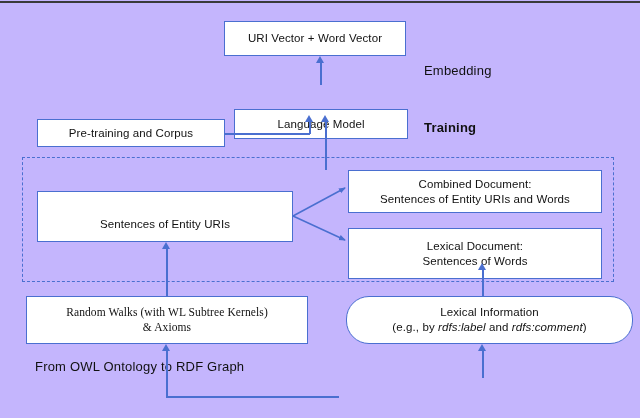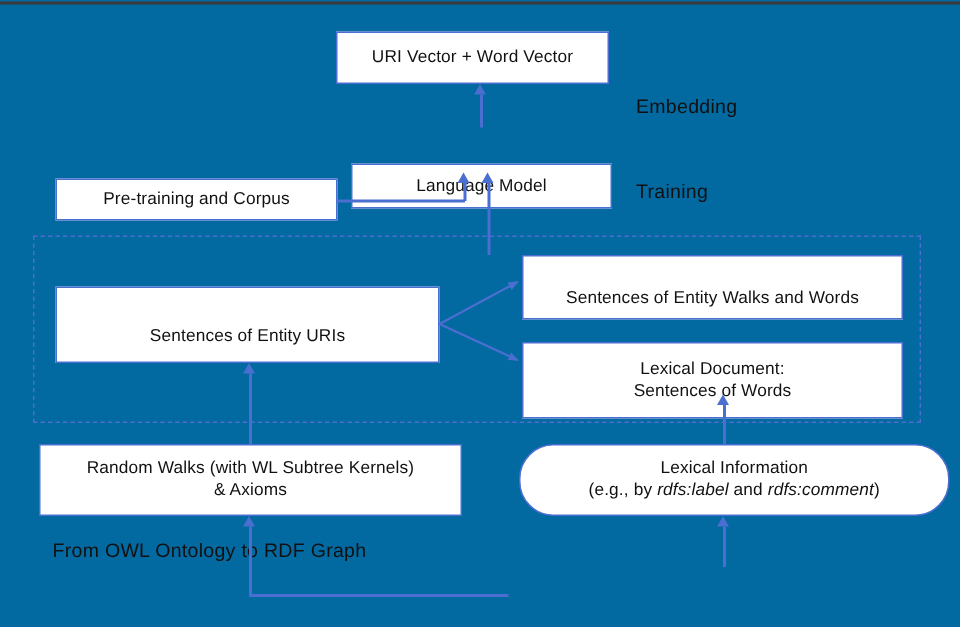--- a/index.html
+++ b/index.html
@@ -4,21 +4,21 @@
 <style>
   html, body {
     margin: 0;
     padding: 0;
     background: #ffffff;
   }
   #canvas {
     position: relative;
     width: 640px;
     height: 418px;
-    background: #0369a1;
+    background: #c4b5fd;
     font-family: "Liberation Sans", sans-serif;
     overflow: hidden;
   }
   .top-rule {
     position: absolute;
     left: 0;
     top: 1px;
     width: 640px;
     height: 2px;
     background: #3a3a3a;
@@ -102,52 +102,52 @@
 
   <div class="box" style="left:37px; top:191px; width:256px; height:51px;">
     <span class="inner">
       <br>
       <span>Sentences of Entity URIs</span>
     </span>
   </div>
 
   <div class="box" style="left:348px; top:170px; width:254px; height:43px;">
     <span class="inner">
-      <br>
-      <span>Sentences of Entity Walks and Words</span>
+      <span>Combined Document:</span><br>
+      <span>Sentences of Entity URIs and Words</span>
     </span>
   </div>
 
   <div class="box" style="left:348px; top:212px; width:254px; height:51px;margin-top:16px;">
     <span class="inner">
       <span>Lexical Document:</span><br>
       <span>Sentences of Words</span>
     </span>
   </div>
 
-  <div class="box" style="left:26px; top:296px; width:282px; height:48px;">
+  <div class="box" style="left:26px; top:296px; width:282px; height:48px;font-family:Liberation Serif, serif;">
     <span class="inner">
       <span>Random Walks (with WL Subtree Kernels)</span><br>
       <span>&amp; Axioms</span>
     </span>
   </div>
 
   <div class="box" style="left:346px; top:296px; width:287px; height:48px;border-radius:23px;">
     <span class="inner">
       <span>Lexical Information</span><br>
       <span>
         <span>(e.g., by </span><em class="rdf">rdfs:label</em><span> and </span><em class="rdf">rdfs:comment</em><span>)</span>
       </span>
     </span>
   </div>
 
 
   <div class="plain-label" style="left:424px; top:63px;">Embedding</div>
 
-  <div class="plain-label" style="left:424px; top:120px;">Training</div>
+  <div class="plain-label" style="left:424px; top:120px;font-weight:bold;">Training</div>
 
   <div class="plain-label" style="left:35px; top:359px;">From OWL Ontology to RDF Graph</div>
 
   <div class="ln ln-v" style="left:320px; top:63px; height:22px;"></div>
   <div class="arrow-up" style="left:316px; top:56px;"></div>
 
   <div class="ln ln-h" style="left:225px; top:133px; width:85px;"></div>
   <div class="ln ln-v" style="left:309px; top:122px; height:12px;"></div>
   <div class="arrow-up" style="left:305px; top:115px;"></div>
 

